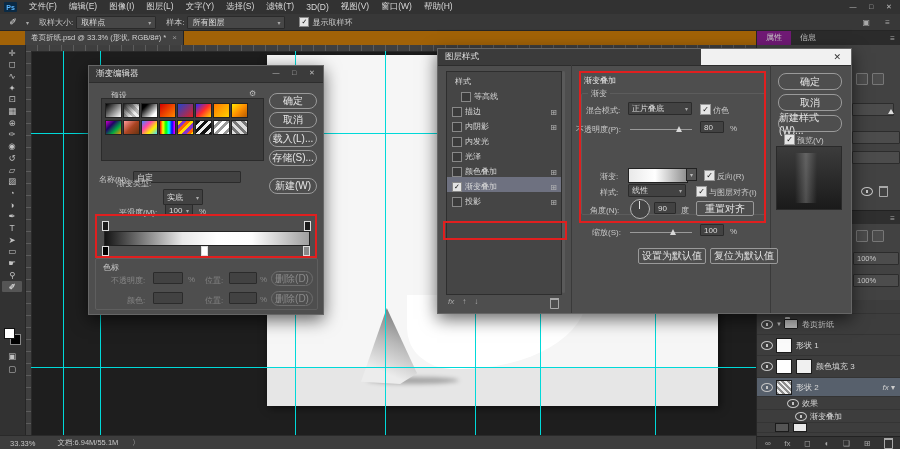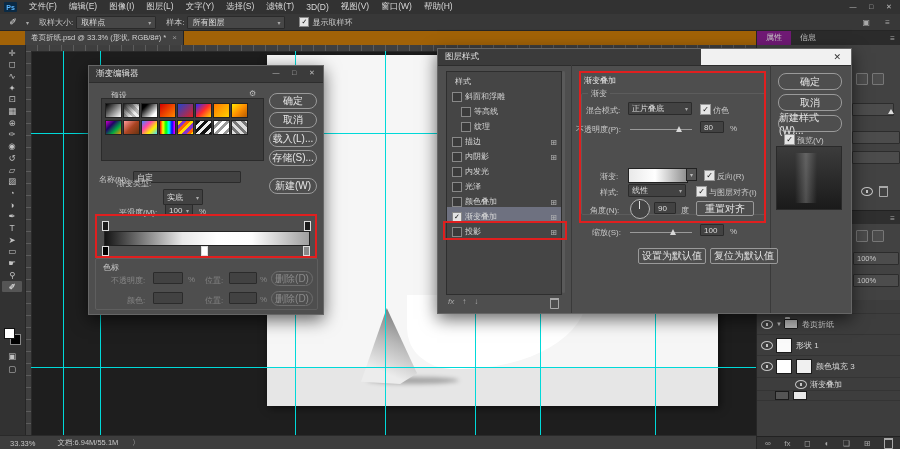--- a/index.html
+++ b/index.html
@@ -315,20 +315,31 @@
           <span class="eye"></span>
           <span class="th shape"></span>
           <span class="llabel">形状 1</span>
         </div>
         <div class="lrow" style="height: 21px;">
           <span class="eye"></span>
           <span class="th fill"></span>
           <span class="th mask"></span>
           <span class="llabel">颜色填充 3</span>
         </div>
+        <div class="lrow selected" style="height: 18px;">
+          <span class="eye"></span>
+          <span class="th pattern"></span>
+          <span class="llabel">形状 2</span>
+          <span class="fx-badge">fx ▾</span>
+        </div>
+        <div class="lrow" style="height: 12px;">
+          <span style="width: 26px; flex: 0 0 auto;"></span>
+          <span class="eye"></span>
+          <span class="llabel">效果</span>
+        </div>
         <div class="lrow" style="height: 12px;">
           <span style="width: 34px; flex: 0 0 auto;"></span>
           <span class="eye"></span>
           <span class="llabel">渐变叠加</span>
         </div>
         <div class="lrow" style="height: 9px;">
           <span class="eye-spacer"></span>
           <span class="th dark"></span>
           <span class="th white"></span>
           <span class="llabel"></span>
@@ -436,31 +447,23 @@
       <span class="t">图层样式</span>
       <div id="ls-white-strip">
         <span class="x">✕</span>
       </div>
     </div>
 
     <div id="ls-list">
         <div class="srow header">
           <span class="slabel">样式</span>
         </div>
-        <div class="srow">
-          <span class="cb"></span>
-          <span class="slabel">斜面和浮雕</span>
-        </div>
         <div class="srow indent">
           <span class="cb"></span>
           <span class="slabel">等高线</span>
-        </div>
-        <div class="srow indent">
-          <span class="cb"></span>
-          <span class="slabel">纹理</span>
         </div>
         <div class="srow">
           <span class="cb"></span>
           <span class="slabel">描边</span>
           <span class="plus">⊞</span>
         </div>
         <div class="srow">
           <span class="cb"></span>
           <span class="slabel">内阴影</span>
           <span class="plus">⊞</span>

